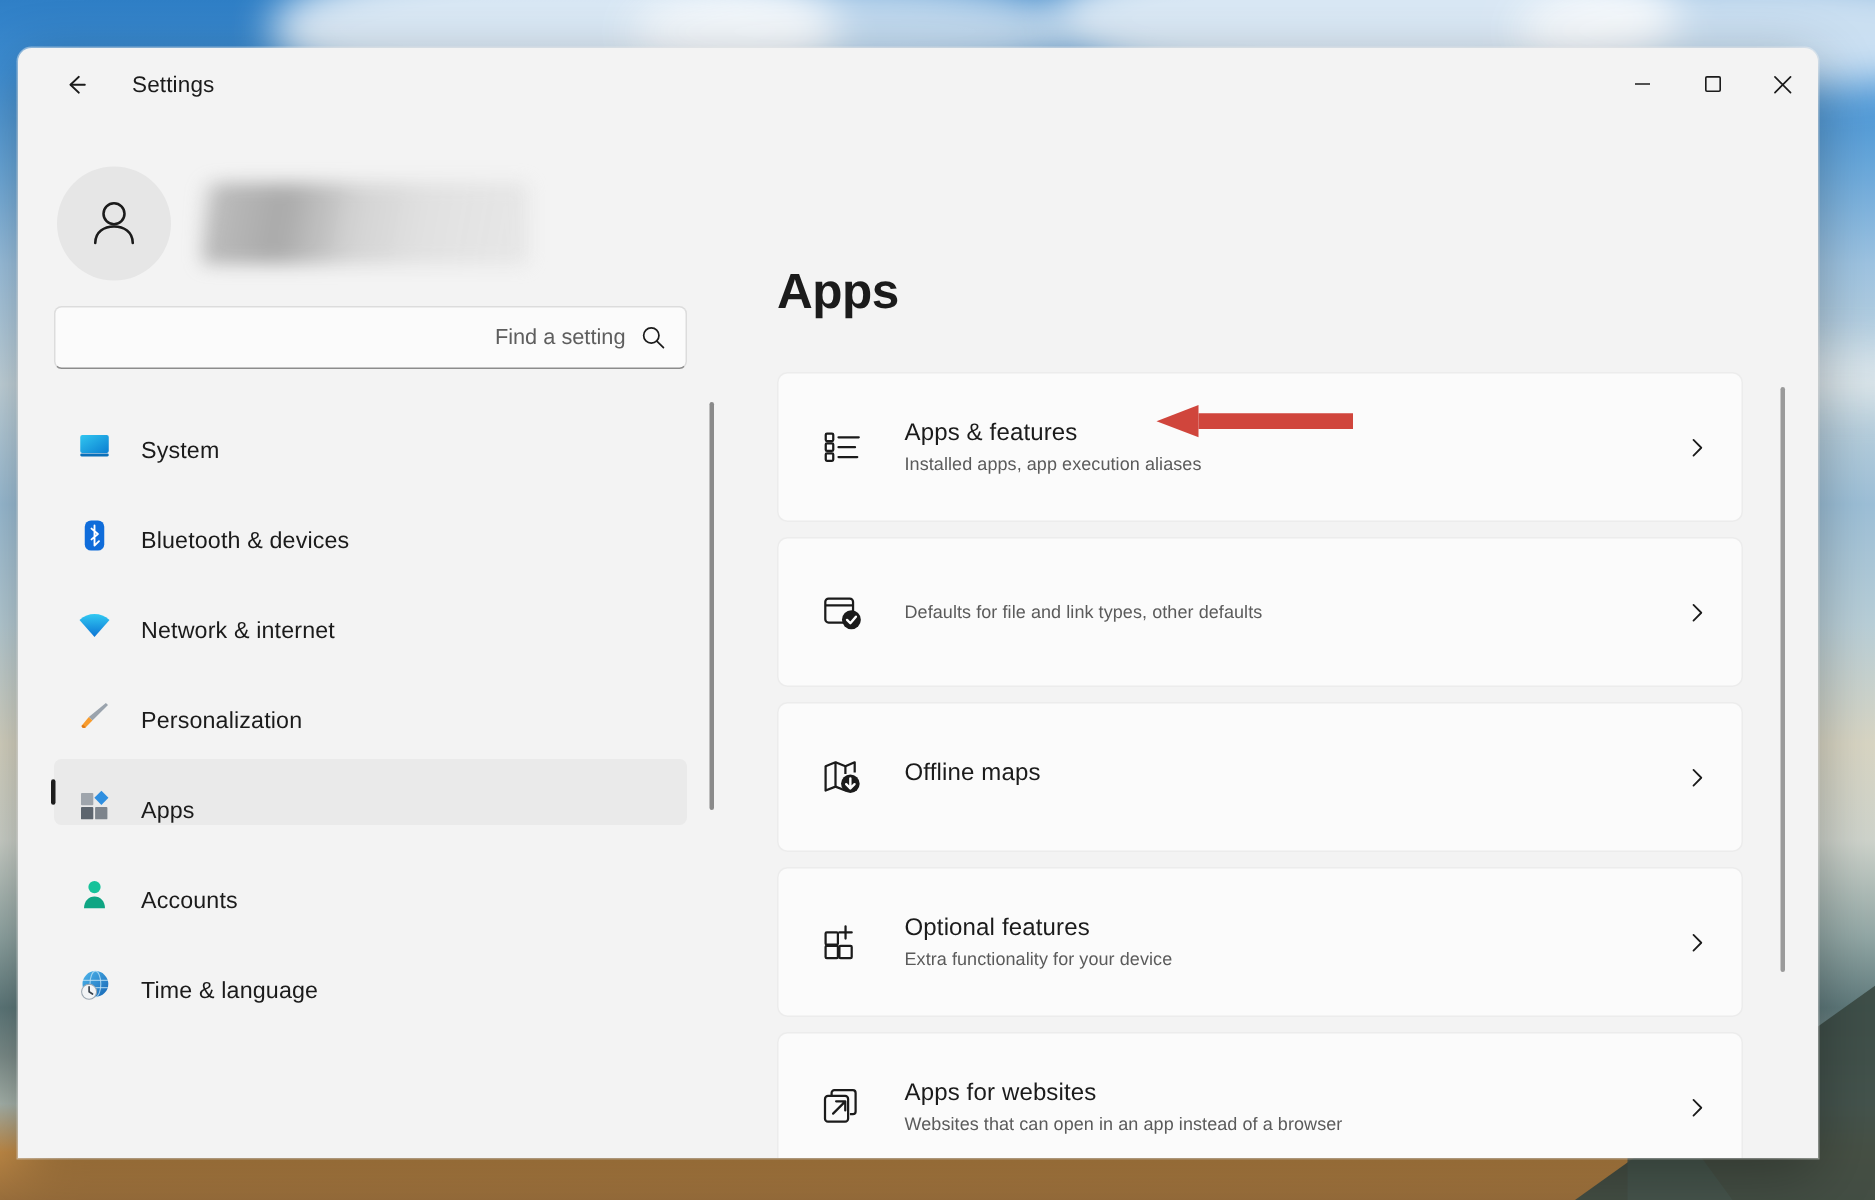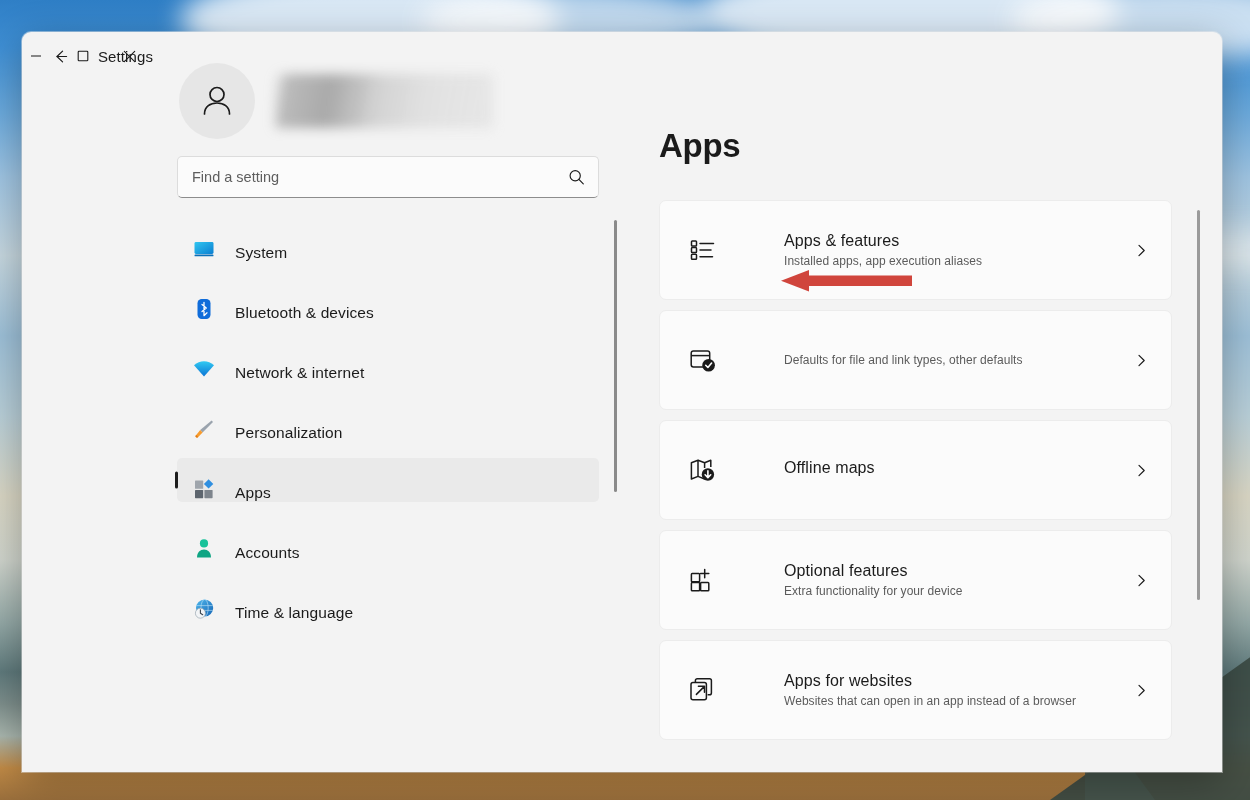--- a/index.html
+++ b/index.html
@@ -47,30 +47,30 @@
     width: 0;
     height: 0;
     border-style: solid;
     border-color: transparent;
     pointer-events: none;
   }
 
   
   #settings-window {
     position: absolute;
-    left: 22px;
+    left: 12px;
     top: 32px;
     width: 1200px;
     height: 740px;
     background: #f3f3f3;
     border-radius: 9px 9px 0 0;
     box-shadow: 0 10px 40px rgba(0,0,0,0.30), 0 0 0 1px rgba(255,255,255,0.45);
     overflow: hidden;
     display: flex;
-    flex-direction: row;
+    flex-direction: column;
   }
 
   
   #titlebar {
     height: 48px;
     flex: 0 0 48px;
     display: flex;
     align-items: center;
     position: relative;
   }
@@ -157,20 +157,21 @@
   #search-input {
     border: none;
     outline: none;
     background: transparent;
     font-family: "Liberation Sans", sans-serif;
     font-size: 14.5px;
     color: #1b1b1b;
     padding: 0 40px 0 14px;
     width: 100%;
     height: 100%;
+    text-align: right;
   }
   #search-input::placeholder { color: #5e5e5e; opacity: 1; }
   #search-icon {
     position: absolute;
     right: 13px; top: 50%;
     transform: translateY(-50%);
     display: flex;
     cursor: pointer;
   }
 
@@ -249,21 +250,21 @@
     padding: 0 22px 0 26px;
     cursor: pointer;
     position: relative;
   }
   .card-icon {
     width: 34px; height: 34px;
     flex: 0 0 34px;
     display: flex; align-items: center; justify-content: center;
     margin-right: 24px;
   }
-  .card-text { flex: 1 1 auto; min-width: 0; margin-left: 40px; }
+  .card-text { flex: 1 1 auto; min-width: 0; }
   .card-title {
     font-size: 16px;
     color: #1b1b1b;
     margin-bottom: 4px;
     letter-spacing: 0.1px;
   }
   .card-sub {
     font-size: 12px;
     color: #5b5b5b;
     letter-spacing: 0.05px;

